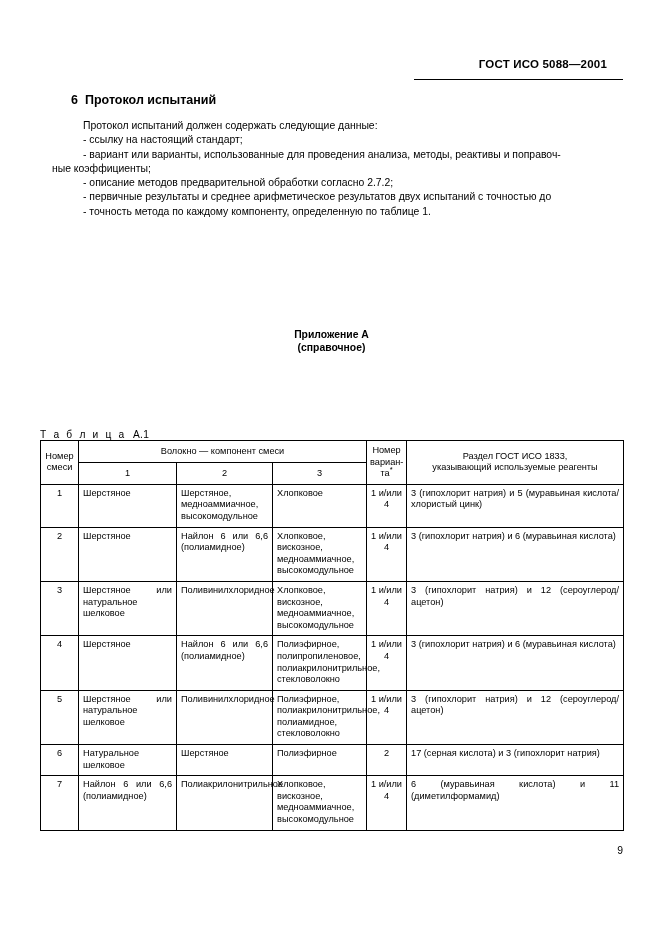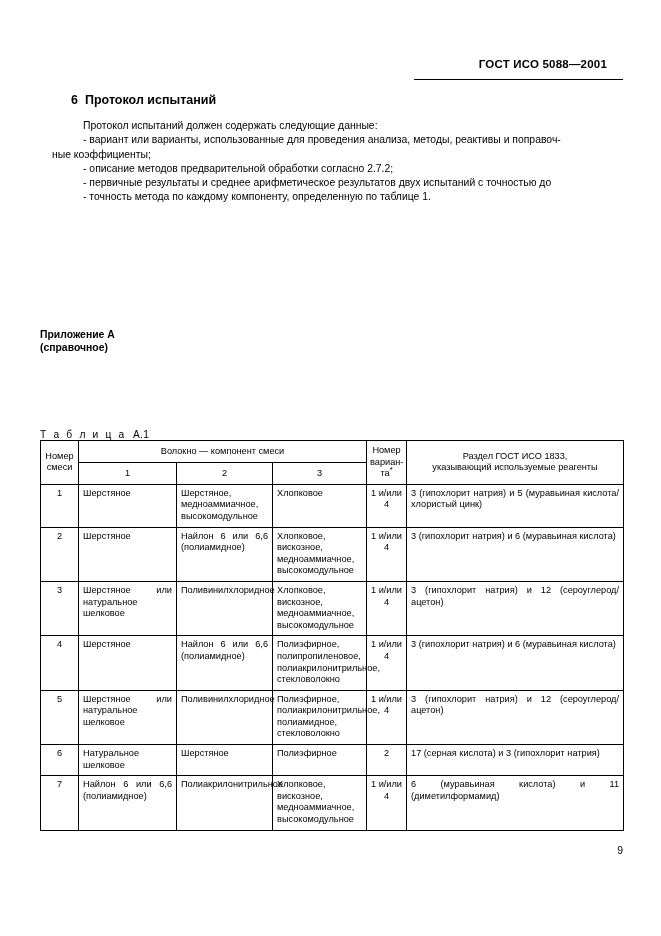--- a/index.html
+++ b/index.html
@@ -68,20 +68,21 @@
     text-indent: 0;
   }
   .body-text p.ind { text-indent: 31px; }
   .body-text p.dash { text-indent: 31px; }
 
   
   .annex-head {
     position: absolute;
     left: 40px;
     width: 583px;
+    text-align: center;
     font-size: 10.4px;
     font-weight: bold;
     line-height: 13px;
   }
   .annex-head.a { top: 328px; }
   .annex-head .sub { font-weight: bold; }
 
   .annex-title {
     position: absolute;
     left: 54px;
@@ -159,20 +160,21 @@
 
   <div class="page-header">ГОСТ ИСО 5088—2001</div>
   <div class="header-rule"></div>
 
   <div class="clause-title">
     <span class="num">6</span><span>Протокол испытаний</span>
   </div>
 
   <div class="body-text">
     <p class="ind">Протокол испытаний должен содержать следующие данные:</p>
+    <p class="dash">- ссылку на настоящий стандарт;</p>
     <p class="dash">- вариант или варианты, использованные для проведения анализа, методы, реактивы и поправоч-</p>
     <p>ные коэффициенты;</p>
     <p class="dash">- описание методов предварительной обработки согласно 2.7.2;</p>
     <p class="dash">- первичные результаты и среднее арифметическое результатов двух испытаний с точностью до</p>
     <p class="dash">- точность метода по каждому компоненту, определенную по таблице 1.</p>
   </div>
 
   <div class="annex-head a">
     <div>Приложение А</div>
     <div class="sub">(справочное)</div>

